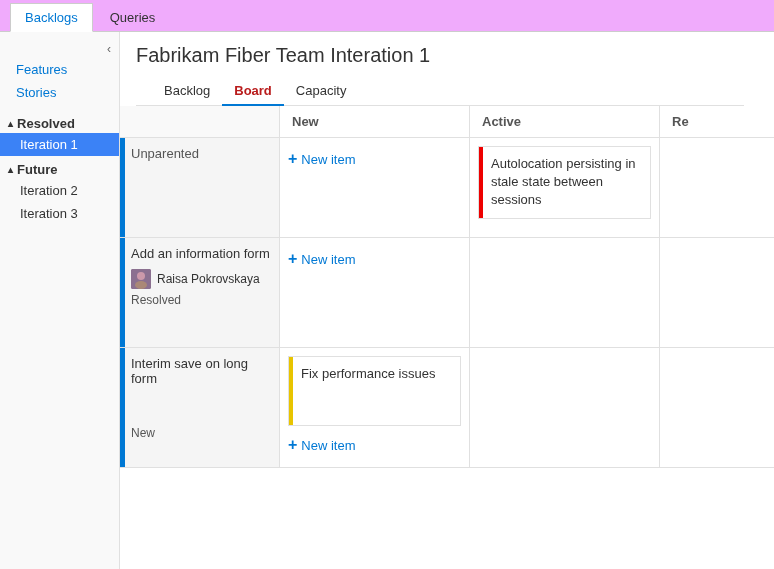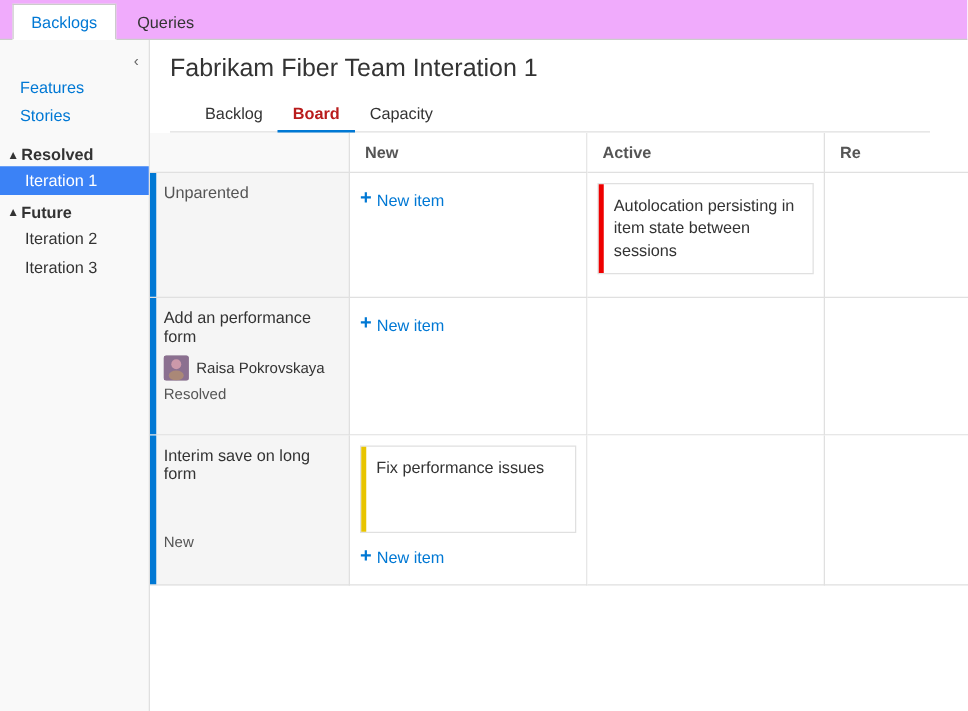--- a/index.html
+++ b/index.html
@@ -115,29 +115,29 @@
         </div>
         <div class="board-cell" style="min-height:100px;">
           <div class="new-item-btn">
             <span class="plus-icon">+</span>
             <span>New item</span>
           </div>
         </div>
         <div class="board-cell" style="min-height:100px;">
           <div class="card" style="position:relative; padding-left:12px;">
             <div class="card-left-border red"></div>
-            <div class="card-label">Autolocation persisting in item state between sessions</div>
+            <div class="card-label">Autolocation persisting in stale state between sessions</div>
           </div>
         </div>
         <div class="empty-cell"></div>
 
         <div class="label-cell" style="min-height:110px;">
           <div class="label-bar blue"></div>
           <div style="padding:8px 6px;">
-            <div style="font-size:13px; color:#333;">Add an performance form</div>
+            <div style="font-size:13px; color:#333;">Add an information form</div>
             <div class="card-meta" style="margin-top:8px;">
               <div class="card-avatar" style="background:#7a6080;">
                 <svg width="20" height="20" viewBox="0 0 20 20">
                   <rect width="20" height="20" fill="#8b7090"></rect>
                   <circle cx="10" cy="7" r="4" fill="#c9a"></circle>
                   <ellipse cx="10" cy="16" rx="6" ry="4" fill="#a87"></ellipse>
                 </svg>
               </div>
               <div class="card-user">Raisa Pokrovskaya</div>
             </div>

